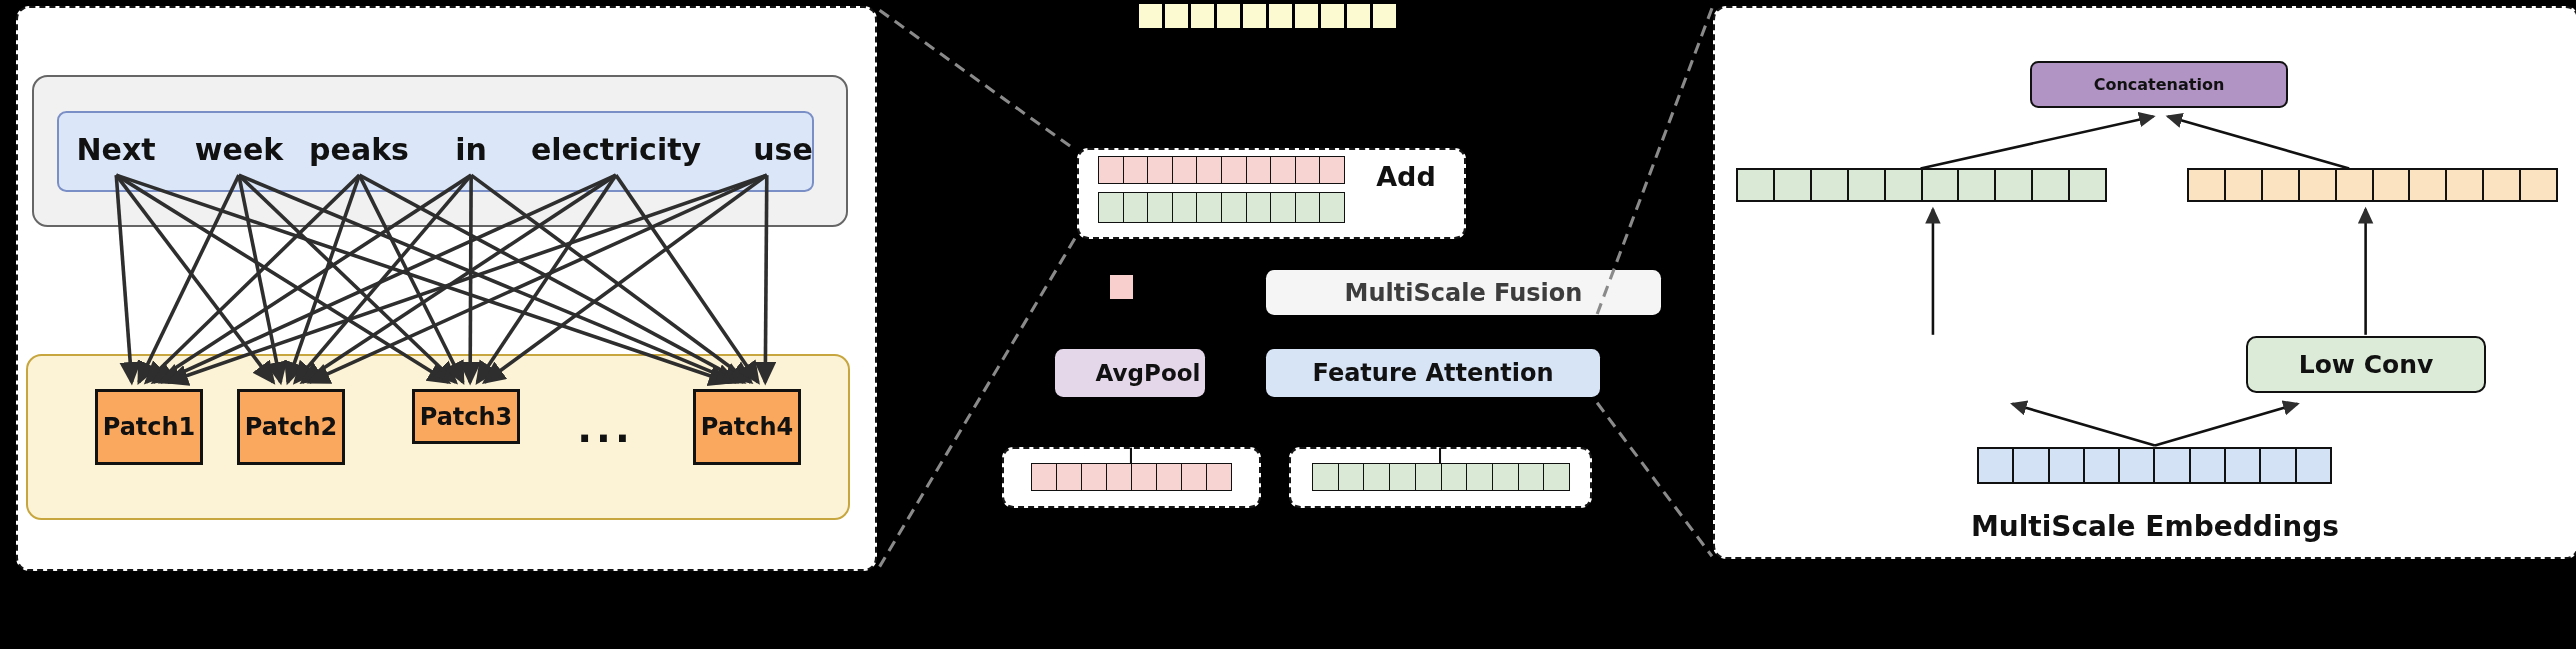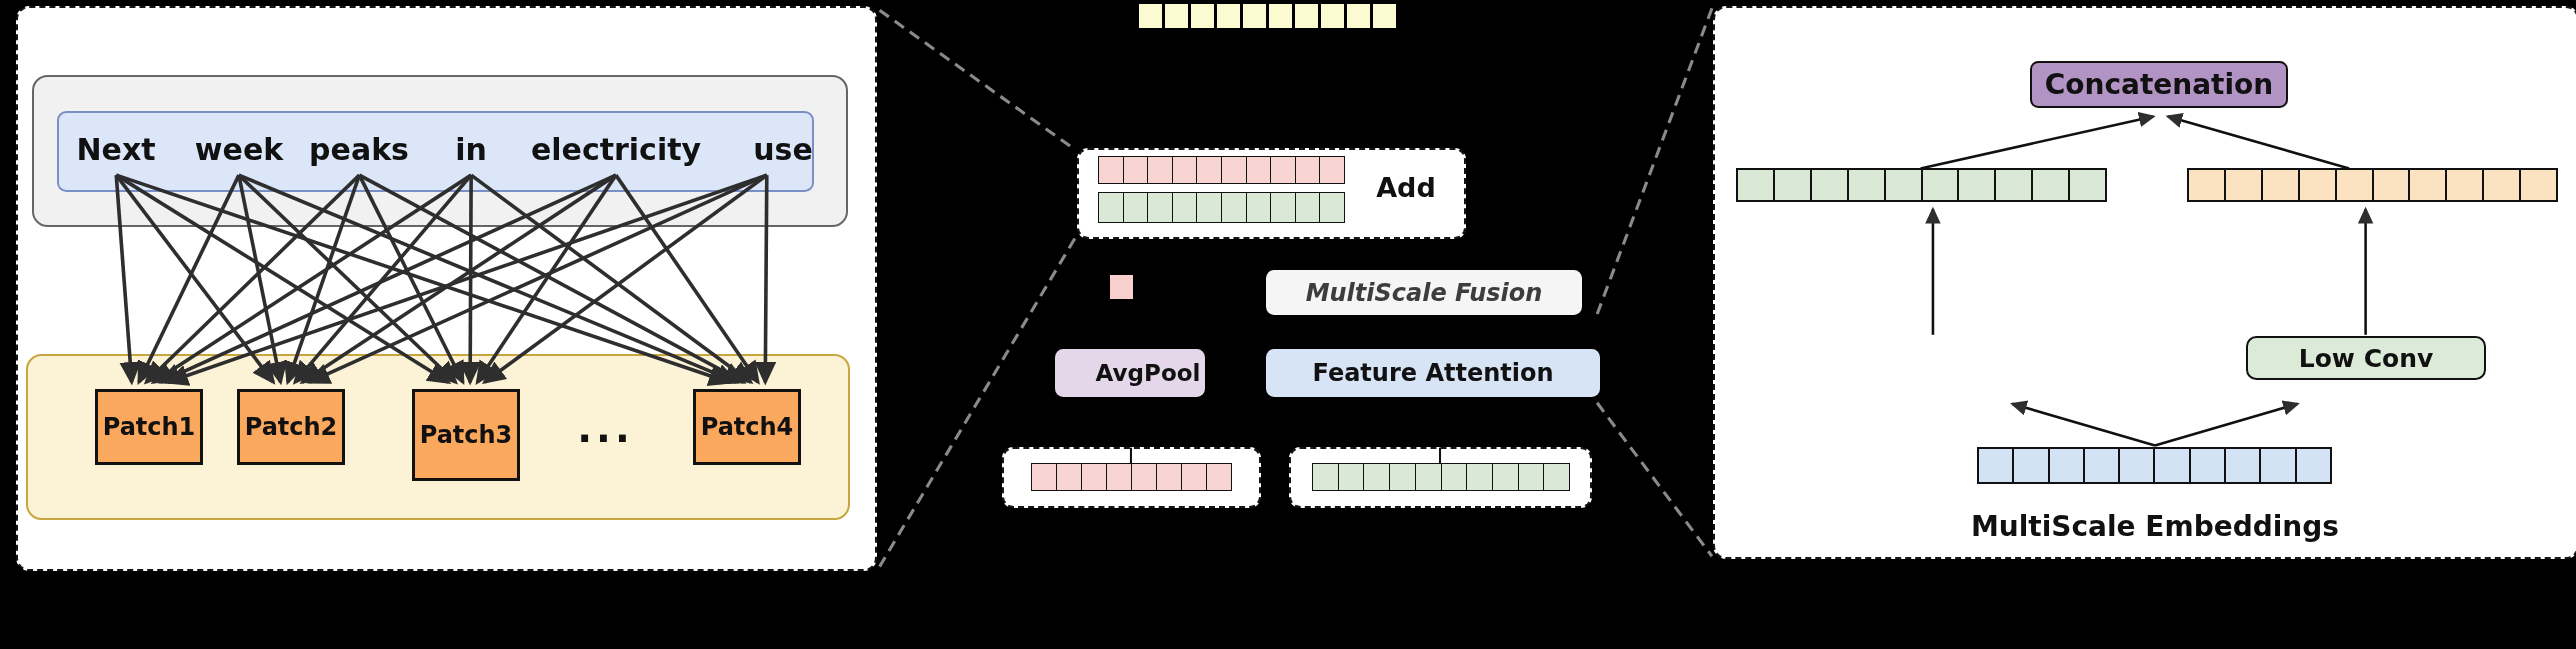--- a/index.html
+++ b/index.html
@@ -30,21 +30,21 @@
   .c-blue{background:var(--blueCell);}
   
   .cream{background:var(--cream);border-radius:8.2px;font-size:25px;}
   .dashedbox{background:#fff;border:2.6px dashed #151515;border-radius:11.3px;}
   .msf{background:var(--nearWhite);border-radius:8.2px;font-size:24px;color:#3D3D3D;}
   .avgpool{background:var(--lavender);border-radius:8.2px;font-size:23px;}
   .featatt{background:var(--lightBlue);border-radius:8.2px;font-size:24px;}
   .addlabel{font-size:27px;}
   .pinksq{background:var(--pinkSquare);}
   
-  .concat{background:var(--purple);border:2.1px solid #111;border-radius:8.2px;font-size:28px;}
+  .concat{background:var(--purple);border:2.1px solid #111;border-radius:8.2px;font-size:16px;}
   .conv{background:var(--convGreen);border:2.1px solid #111;border-radius:10.3px;font-size:25px;}
   .attnlabel{font-size:28px;}
   svg{position:absolute;left:0;top:0;}
 </style>
 </head>
 <body>
 
 <div id="canvas">
 
   <div class="abs panel" style="left:15.5px;top:6.2px;width:861px;height:565px;"></div>
@@ -57,21 +57,21 @@
   <span class="word" style="left:239px;">week</span>
   <span class="word" style="left:359px;">peaks</span>
   <span class="word" style="left:471px;">in</span>
   <span class="word" style="left:616px;text-align:center;">electricity</span>
   <span class="word" style="left:767px;margin-left:16px;">use</span>
 
   <div class="abs yellowbox" style="left:26px;top:354px;width:824px;height:166px;"></div>
 
   <div class="abs rbox patch" style="left:95px;top:389px;width:108px;height:76px;">Patch1</div>
   <div class="abs rbox patch" style="left:237px;top:389px;width:108px;height:76px;">Patch2</div>
-  <div class="abs rbox patch" style="left:412px;top:389px;width:108px;height:92px;">Patch3</div>
+  <div class="abs rbox patch" style="left:412px;top:389px;width:108px;height:55px;">Patch3</div>
   <div class="abs rbox patch" style="left:693px;top:389px;width:108px;height:76px;">Patch4</div>
 
   <div class="abs rbox ellipsis" style="left:559px;top:402px;width:93px;height:52px;">...</div>
 
   <div class="abs strip gapped" style="left:1139px;top:4.1px;width:257px;height:24px;">
       <div class="cell c-yellow"></div>
       <div class="cell c-yellow"></div>
       <div class="cell c-yellow"></div>
       <div class="cell c-yellow"></div>
       <div class="cell c-yellow"></div>
@@ -101,25 +101,25 @@
       <div class="cell c-green"></div>
       <div class="cell c-green"></div>
       <div class="cell c-green"></div>
       <div class="cell c-green"></div>
       <div class="cell c-green"></div>
       <div class="cell c-green"></div>
       <div class="cell c-green"></div>
       <div class="cell c-green"></div>
       <div class="cell c-green"></div>
     </div>
-  <div class="abs rbox addlabel" style="left:1350px;top:165px;width:112px;height:44px;">Add</div>
+  <div class="abs rbox addlabel" style="left:1350px;top:154px;width:112px;height:44px;">Add</div>
 
   <div class="abs pinksq" style="left:1110px;top:275px;width:23px;height:24px;"></div>
 
-  <div class="abs rbox msf" style="left:1266px;top:270px;width:316px;height:45px;font-style:italic;">MultiScale Fusion</div>
+  <div class="abs rbox msf" style="left:1266px;top:270px;width:395px;height:45px;">MultiScale Fusion</div>
 
   <div class="abs rbox avgpool" style="left:1055px;top:349px;width:150px;height:48px;padding-left:36px;">AvgPool</div>
 
   <div class="abs rbox featatt" style="left:1266px;top:349px;width:334px;height:48px;">Feature Attention</div>
 
   <div class="abs dashedbox" style="left:1002px;top:447px;width:259px;height:61px;"></div>
   <div class="abs strip boxed" style="left:1031px;top:463px;width:201px;height:28px;">
       <div class="cell c-pink"></div>
       <div class="cell c-pink"></div>
       <div class="cell c-pink"></div>
@@ -166,21 +166,21 @@
       <div class="cell c-orange"></div>
       <div class="cell c-orange"></div>
       <div class="cell c-orange"></div>
       <div class="cell c-orange"></div>
       <div class="cell c-orange"></div>
       <div class="cell c-orange"></div>
       <div class="cell c-orange"></div>
       <div class="cell c-orange"></div>
     </div>
 
-  <div class="abs rbox conv" style="left:2246px;top:336px;width:240px;height:44px;">Low Conv</div>
+  <div class="abs rbox conv" style="left:2246px;top:336px;width:240px;height:57px;">Low Conv</div>
 
   <div class="abs strip boxed4" style="left:1977px;top:447px;width:355px;height:37px;">
       <div class="cell c-blue"></div>
       <div class="cell c-blue"></div>
       <div class="cell c-blue"></div>
       <div class="cell c-blue"></div>
       <div class="cell c-blue"></div>
       <div class="cell c-blue"></div>
       <div class="cell c-blue"></div>
       <div class="cell c-blue"></div>

